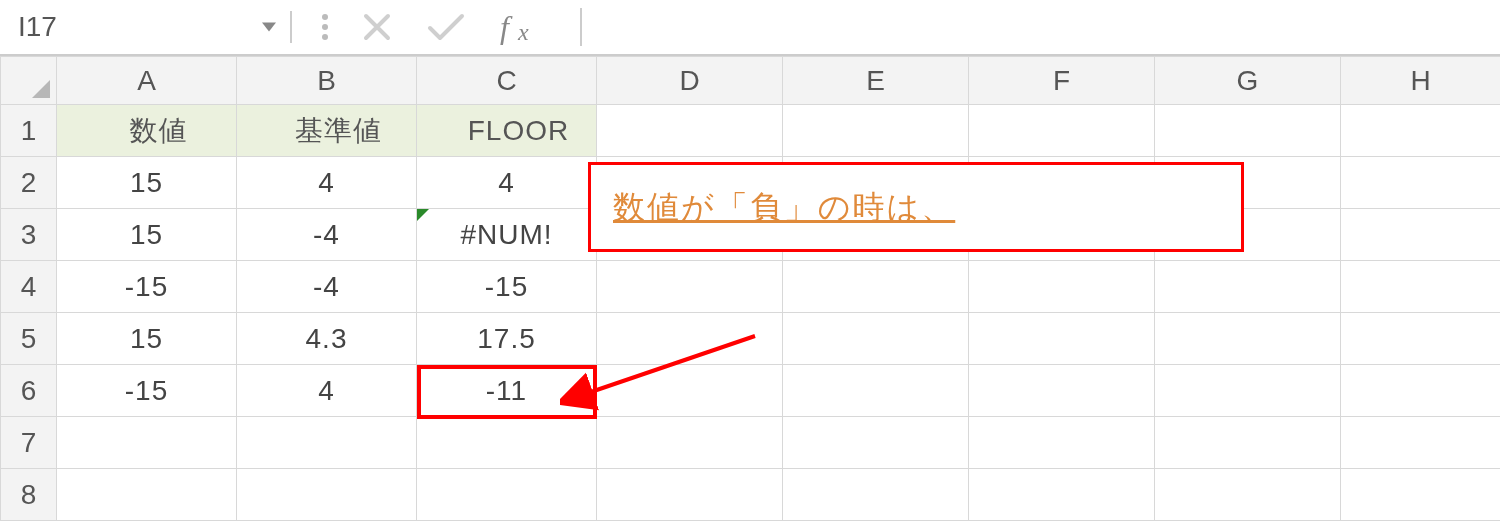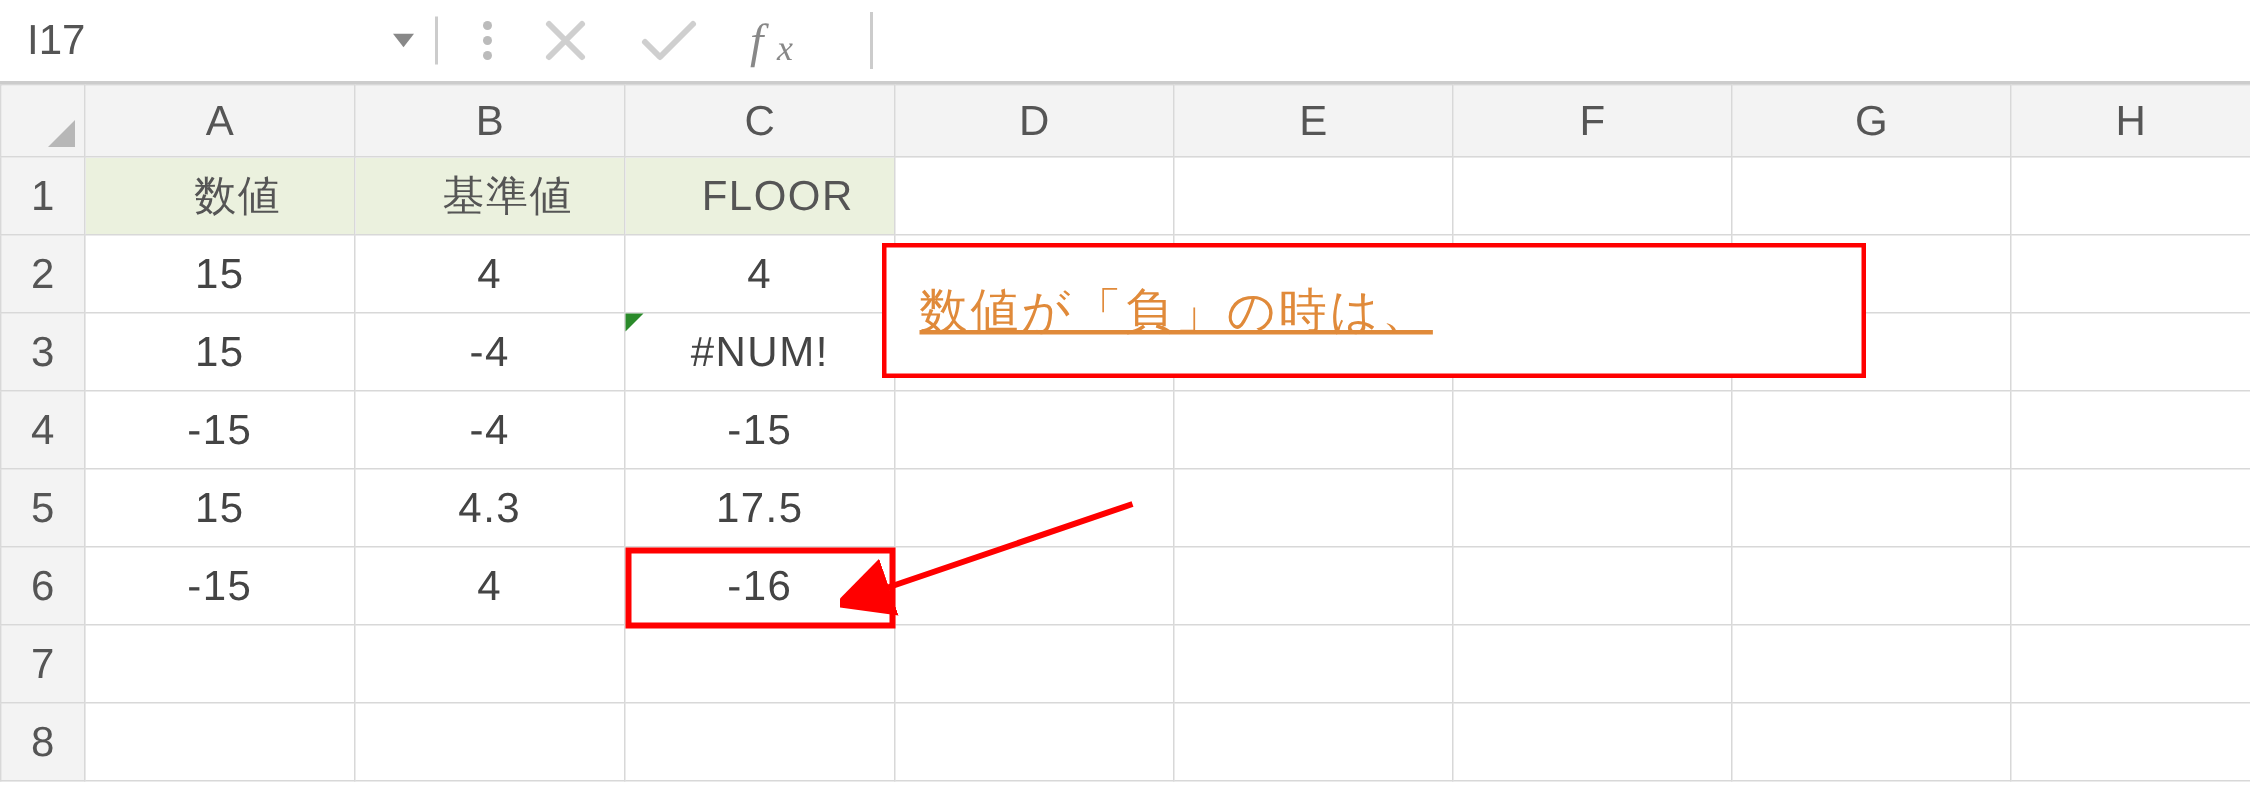--- a/index.html
+++ b/index.html
@@ -244,21 +244,21 @@
     <td class="cell"></td>
     <td class="cell"></td>
     <td class="cell"></td>
     <td class="cell"></td>
     <td class="cell"></td>
   </tr>
   <tr>
     <td class="rowhdr"><span>6</span></td>
     <td class="cell databorder"><span>-15</span></td>
     <td class="cell databorder"><span>4</span></td>
-    <td class="cell databorder"><span>-16</span></td>
+    <td class="cell databorder"><span>-11</span></td>
     <td class="cell"></td>
     <td class="cell"></td>
     <td class="cell"></td>
     <td class="cell"></td>
     <td class="cell"></td>
   </tr>
   <tr>
     <td class="rowhdr"><span>7</span></td>
     <td class="cell"></td>
     <td class="cell"></td>

